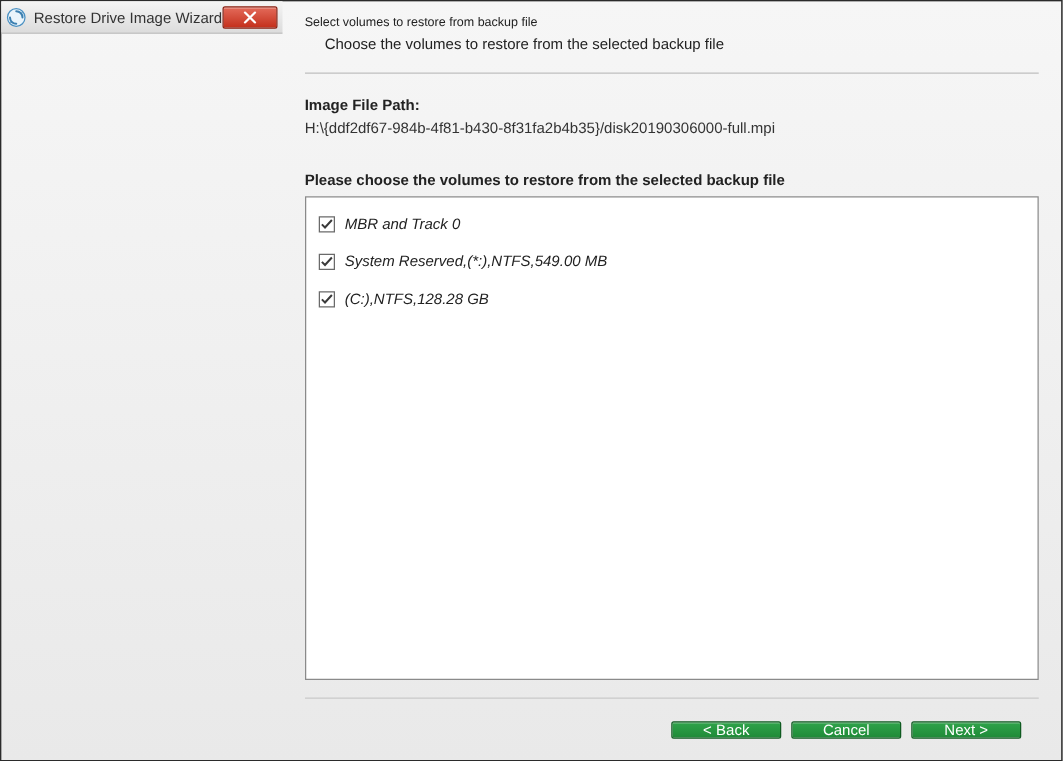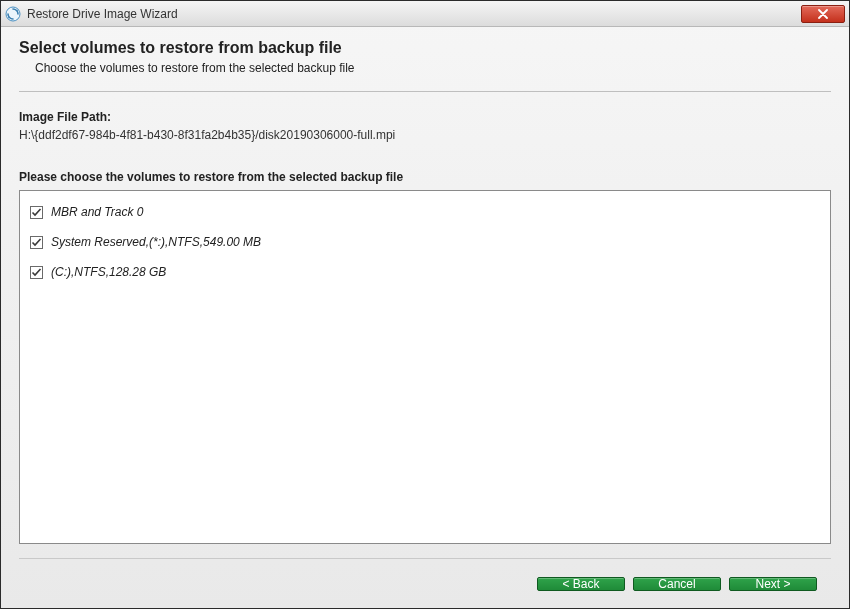--- a/index.html
+++ b/index.html
@@ -11,21 +11,21 @@
     width: 850px;
     height: 609px;
     overflow: hidden;
   }
   .window {
     width: 850px;
     height: 609px;
     background: linear-gradient(#f6f6f6, #e9e9e9);
     border: 1px solid #2b2b2b;
     display: flex;
-    flex-direction: column;
+    flex-direction: row;
   }
   .titlebar {
     height: 26px;
     background: linear-gradient(#f5f5f5, #dcdcdc);
     border-bottom: 1px solid #b8b8b8;
     display: flex;
     align-items: center;
     padding: 0 4px;
   }
   .titlebar .app-icon {
@@ -51,21 +51,21 @@
 
   .content {
     flex: 1;
     padding: 12px 18px 0 18px;
     display: flex;
     flex-direction: column;
     color: #222;
   }
 
   .heading-block { margin-bottom: 6px; }
-  .heading-line1 { font-size: 16px; color: #222; font-weight: bold; }
+  .heading-line1 { font-size: 10px; color: #222; }
   .heading-line2 { font-size: 12px; color: #222; padding-left: 16px; margin-top: 4px; }
 
   .hr {
     border: none;
     border-top: 1px solid #bfbfbf;
     margin: 10px 0 18px 0;
   }
 
   .section-label { font-weight: bold; color: #222; margin-bottom: 4px; }
   .path-text { color: #333; margin-bottom: 28px; font-size: 12px; }

